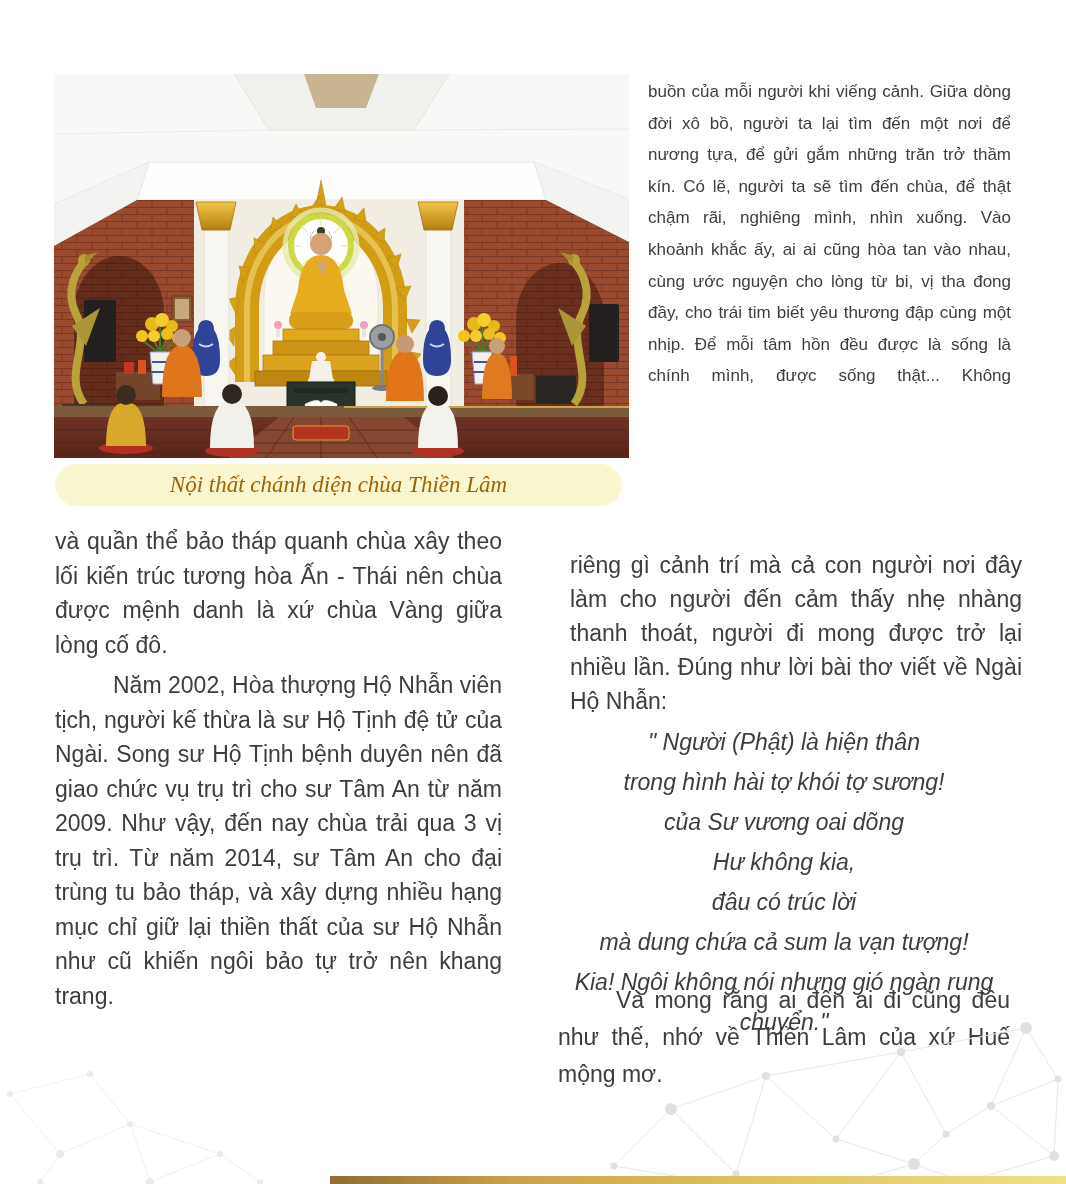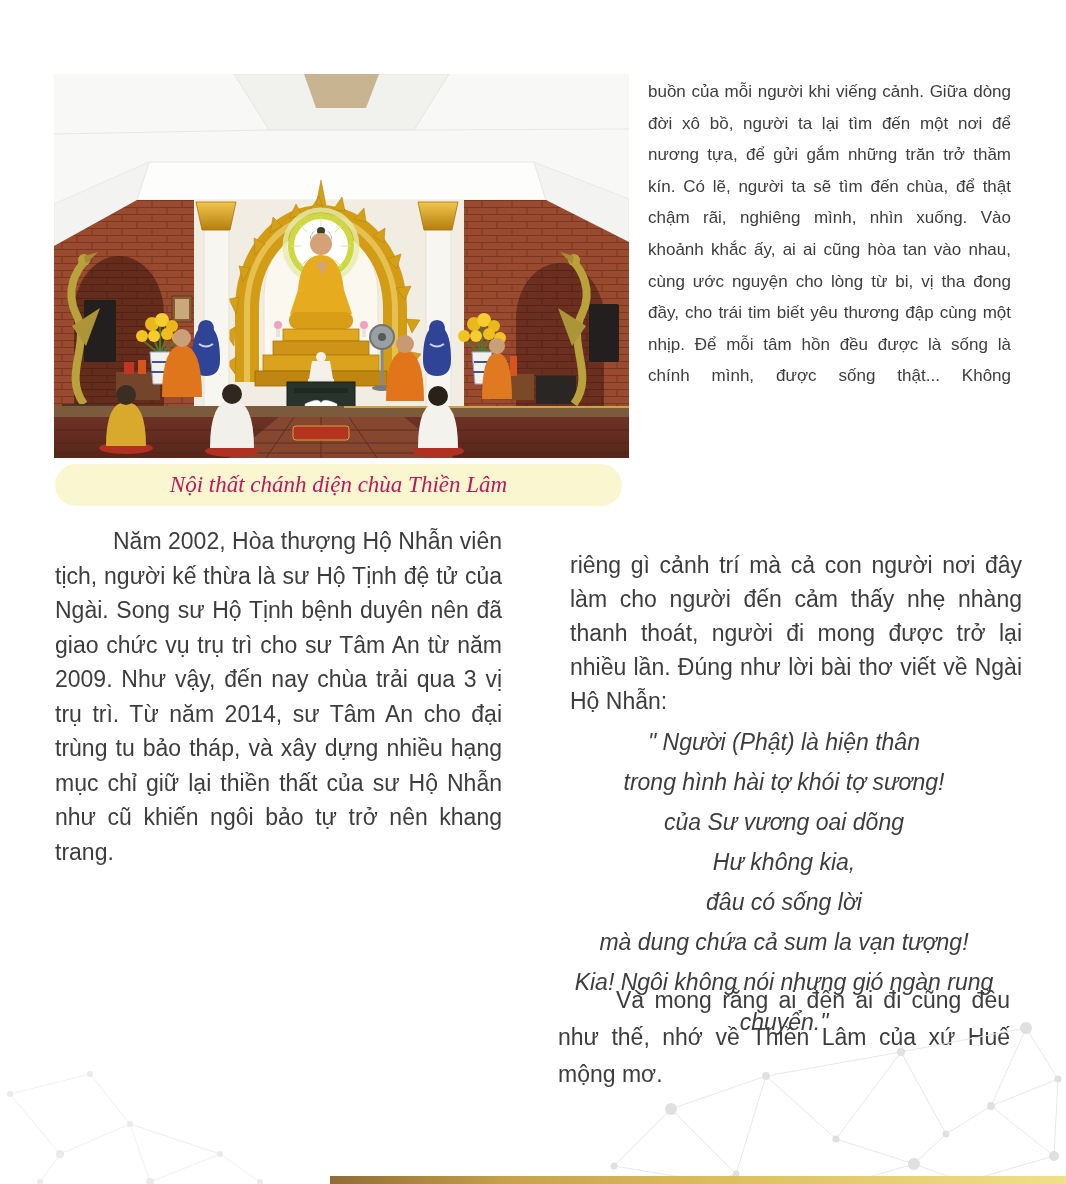--- a/index.html
+++ b/index.html
@@ -2,21 +2,21 @@
 <html><head>
 <meta charset="utf-8">
 <style>
   html,body{margin:0;padding:0;background:#ffffff;}
   #page{position:relative;width:1066px;height:1184px;background:#ffffff;overflow:hidden;
         font-family:"Liberation Sans", sans-serif;color:#3d3d3d;}
   .photo{position:absolute;left:54px;top:74px;width:575px;height:384px;}
   .photo svg{display:block;width:100%;height:100%;}
   .caption{position:absolute;left:55px;top:464px;width:567px;height:42px;background:#faf6d0;
            border-radius:21px;display:flex;align-items:center;justify-content:center;
-           font-family:"Liberation Serif", serif;font-style:italic;font-size:23px;color:#be185d;}
+           font-family:"Liberation Serif", serif;font-style:italic;font-size:23px;color:#a16207;}
   .col-left{position:absolute;left:55px;top:524px;width:447px;font-size:23px;line-height:34.5px;
             text-align:justify;}
   .col-left p{margin:0 0 6px 0;}
   .indent{text-indent:58px;}
   .last-justify{text-align-last:justify;}
   .col-right-top{position:absolute;left:648px;top:76px;width:363px;font-size:17px;
                  line-height:31.6px;text-align:justify;text-align-last:justify;}
   .col-right-wide{position:absolute;left:558px;top:548px;width:452px;font-size:23px;
                   line-height:34px;text-align:justify;margin-left:12px;}
   .poem{position:absolute;left:558px;top:722px;width:452px;font-size:23px;font-style:italic;
@@ -205,33 +205,34 @@
           <circle cx="384" cy="322" r="10" fill="#2a2118"></circle>
       </g>
     </svg>
   </div>
 
   <div class="caption">
     <span>Nội thất chánh diện chùa Thiền Lâm</span>
   </div>
 
   <div class="col-left">
+    <p>và quần thể bảo tháp quanh chùa xây theo lối kiến trúc tương hòa Ấn - Thái nên chùa được mệnh danh là xứ chùa Vàng giữa lòng cố đô.</p>
     <p class="indent">Năm 2002, Hòa thượng Hộ Nhẫn viên tịch, người kế thừa là sư Hộ Tịnh đệ tử của Ngài. Song sư Hộ Tịnh bệnh duyên nên đã giao chức vụ trụ trì cho sư Tâm An từ năm 2009. Như vậy, đến nay chùa trải qua 3 vị trụ trì. Từ năm 2014, sư Tâm An cho đại trùng tu bảo tháp, và xây dựng nhiều hạng mục chỉ giữ lại thiền thất của sư Hộ Nhẫn như cũ khiến ngôi bảo tự trở nên khang trang.</p>
   </div>
 
   <div class="col-right-top">buồn của mỗi người khi viếng cảnh. Giữa dòng đời xô bồ, người ta lại tìm đến một nơi để nương tựa, để gửi gắm những trăn trở thầm kín. Có lẽ, người ta sẽ tìm đến chùa, để thật chậm rãi, nghiêng mình, nhìn xuống. Vào khoảnh khắc ấy, ai ai cũng hòa tan vào nhau, cùng ước nguyện cho lòng từ bi, vị tha đong đầy, cho trái tim biết yêu thương đập cùng một nhịp. Để mỗi tâm hồn đều được là sống là chính mình, được sống thật... Không</div>
 
   <div class="col-right-wide">riêng gì cảnh trí mà cả con người nơi đây làm cho người đến cảm thấy nhẹ nhàng thanh thoát, người đi mong được trở lại nhiều lần. Đúng như lời bài thơ viết về Ngài Hộ Nhẫn:</div>
 
   <div class="poem">
     <div>" Người (Phật) là hiện thân</div>
     <div>trong hình hài tợ khói tợ sương!</div>
     <div>của Sư vương oai dõng</div>
     <div>Hư không kia,</div>
-    <div>đâu có sống lời</div>
+    <div>đâu có trúc lời</div>
     <div>mà dung chứa cả sum la vạn tượng!</div>
     <div>Kia! Ngôi không nói nhưng gió ngàn rung chuyển."</div>
   </div>
 
   <div class="closing">Và mong rằng ai đến ai đi cũng đều như thế, nhớ về Thiền Lâm của xứ Huế mộng mơ.</div>
 
   <svg class="mesh-left" width="300" height="130">
     <g stroke="#ebebeb" stroke-width="1" fill="none">
       <path d="M10,40 L60,100 L40,128 M60,100 L130,70 L150,128 M130,70 L220,100 L150,128 M220,100 L260,128 M10,40 L90,20 L130,70"></path>
     </g>

